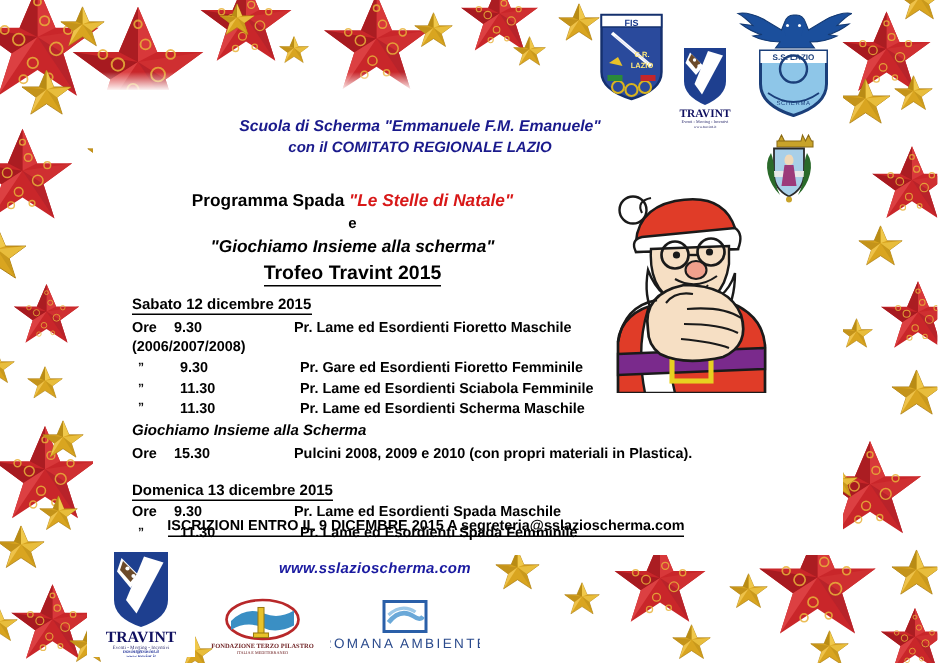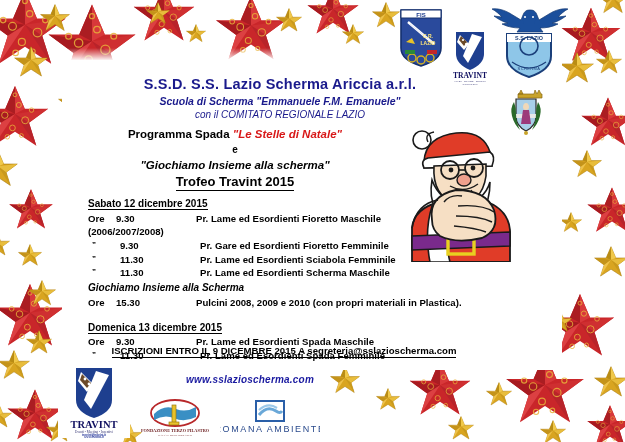--- a/index.html
+++ b/index.html
@@ -30,21 +30,21 @@
 
   
   .content{position:absolute;left:0;top:0;width:625px;height:442px;}
 
   .org-block{
     position:absolute;left:0;top:76px;width:560px;text-align:center;
     color:#1a1a8c;
   }
   .org-title{font-size:14.5px;font-weight:bold;letter-spacing:.2px;line-height:1.15;}
   .org-sub1{font-size:10.5px;font-weight:bold;font-style:italic;line-height:1.3;margin-top:2px;}
-  .org-sub2{font-size:10px;font-weight:normal;font-style:italic;line-height:1.3;}
+  .org-sub2{font-size:10px;font-weight:bold;font-style:italic;line-height:1.3;}
 
   .prog-block{
     position:absolute;left:20px;top:126px;width:430px;text-align:center;color:#000;
   }
   .prog-line1{font-size:11.5px;font-weight:bold;line-height:1.5;}
   .prog-line1 .hl{color:#d81818;font-style:italic;}
   .prog-e{font-size:10px;font-weight:bold;line-height:1.35;}
   .prog-line2{font-size:11.5px;font-weight:bold;font-style:italic;line-height:1.45;}
   .prog-line3{font-size:13px;font-weight:bold;line-height:1.45;}
   .prog-line3 span{border-bottom:1px solid #000;padding-bottom:1px;}
@@ -377,21 +377,20 @@
         </svg>
     </div>
   </div>
 
   <div class="panel"></div>
   <div class="panel-top-fade"></div>
 
   <div class="content">
 
     <div class="org-block">
-      <div class="org-title">S.S.D.  S.S. Lazio Scherma Ariccia a.r.l.</div>
       <div class="org-sub1">Scuola di Scherma "Emmanuele F.M. Emanuele"</div>
       <div class="org-sub2">con il COMITATO REGIONALE LAZIO</div>
     </div>
 
     <div class="prog-block">
       <div class="prog-line1"><span>Programma Spada </span><span class="hl">"Le Stelle di Natale"</span></div>
       <div class="prog-e">e</div>
       <div class="prog-line2">"Giochiamo Insieme alla scherma"</div>
       <div class="prog-line3"><span>Trofeo Travint 2015</span></div>
     </div>

